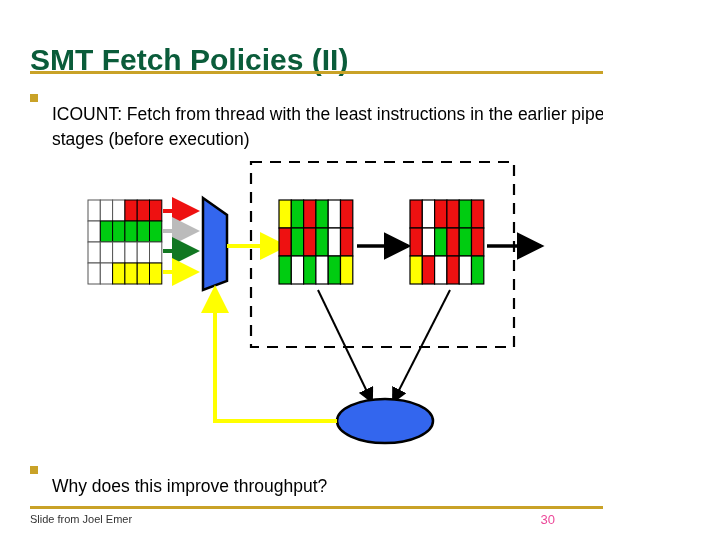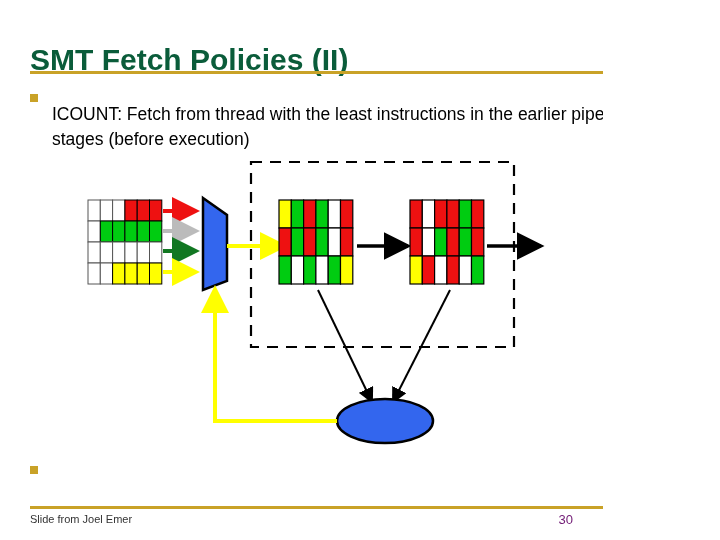--- a/index.html
+++ b/index.html
@@ -75,24 +75,24 @@
   }
   #footer-note {
     position: absolute;
     left: 30px;
     top: 513px;
     font-size: 11px;
     color: #333333;
   }
   #page-number {
     position: absolute;
-    right: 30px;
+    right: 48px;
     top: 512px;
     font-size: 13px;
-    color: #701a75;
+    color: #ec4899;
   }
 
   
   #diagram {
     position: absolute;
     left: 0;
     top: 150px;
     width: 720px;
     height: 300px;
   }
@@ -229,19 +229,20 @@
       <line x1="450" y1="140" x2="393" y2="252" stroke="#000000" stroke-width="2" marker-end="url(#ah-black)"></line>
 
       <ellipse cx="385" cy="271" rx="48" ry="22" fill="#3366ee" stroke="#000000" stroke-width="2.5"></ellipse>
 
       <path d="M337,271 L215,271 L215,139" fill="none" stroke="#ffff00" stroke-width="4" marker-end="url(#ah-yellow)"></path>
     </svg>
   </div>
 
   <div class="bullet-row" id="bullet-2">
     <span class="bullet-marker"></span>
+    <span class="bullet-text">Why does this improve throughput?</span>
   </div>
 
   <div id="footer-rule"></div>
   <div id="footer-note">Slide from Joel Emer</div>
   <div id="page-number">30</div>
 
 </div>
 
 </body></html>

